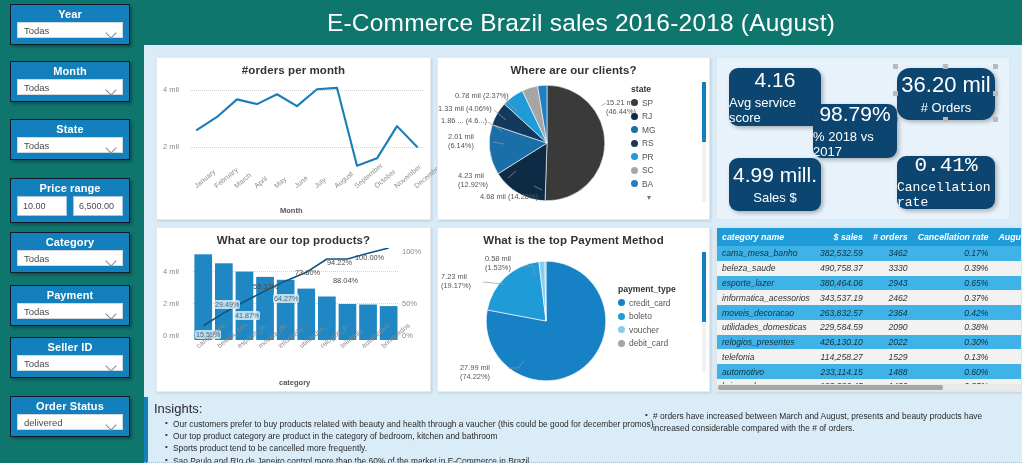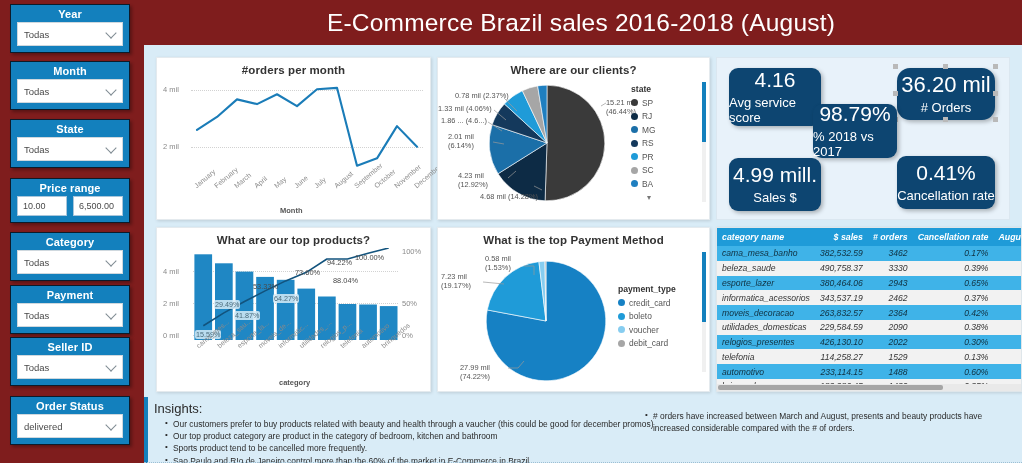--- a/index.html
+++ b/index.html
@@ -2,29 +2,29 @@
 <html><head>
 <meta charset="utf-8">
 <style>
   * { box-sizing: border-box; margin: 0; padding: 0; }
   html, body {
     width: 1022px; height: 463px;
     background: #1380bd;
     font-family: "Liberation Sans", sans-serif;
     overflow: hidden;
   }
-  #root { position: relative; width: 1022px; height: 463px; background: #7f1d1d; }
+  #root { position: relative; width: 1022px; height: 463px; background: #0f766e; }
 
   
   #sidebar { position: absolute; left: 0; top: 0; width: 140px; height: 463px; }
   .slicer { position: absolute; left: 10px; width: 120px; background: #1380bd;
             border: 1.5px solid #0d1b2a; box-shadow: 2px 2px 3px rgba(0,0,0,.30); }
   .slicer-title { text-align: center; color: #ffffff; font-size: 11px; font-weight: bold;
                   letter-spacing: .1px; padding: 3px 0 2px; }
-  .slicer-box { position: relative; margin: 0 6px 6px; height: 24px; background: #ffffff;
+  .slicer-box { position: relative; margin: 0 6px 6px; height: 16px; background: #ffffff;
                 border: 1px solid #cfd8de; display: flex; align-items: center; }
   .slicer-val { font-size: 9.5px; color: #4a4a4a; padding-left: 6px; }
   .chev { position: absolute; right: 7px; top: 6px; width: 8px; height: 8px;
           border-left: 1.3px solid #7f8b93; border-bottom: 1.3px solid #7f8b93;
           transform: rotate(-45deg); }
   .range-row { display: flex; gap: 6px; margin: 0 6px 6px; }
   .range-in { flex: 1; height: 20px; background: #ffffff; border: 1px solid #a9c6db;
               display: flex; align-items: center; }
   .range-in span { font-size: 9px; color: #4a4a4a; padding-left: 5px; }
 
@@ -319,21 +319,21 @@
       <div class="kpi" style="left:96px; top:46px; width:84px; height:54px;">
         <div class="kpi-val">98.79%</div>
         <div class="kpi-lbl">% 2018 vs 2017</div>
       </div>
 
       <div class="kpi" style="left:12px; top:100px; width:92px; height:53px;">
         <div class="kpi-val">4.99 mill.</div>
         <div class="kpi-lbl">Sales $</div>
       </div>
 
-      <div class="kpi" style="left:180px; top:98px; width:98px; height:53px;">
+      <div class="kpi" style="left:180px; top:98px; width:98px; height:53px;font-family:Liberation Mono, monospace;">
         <div class="kpi-val">0.41%</div>
         <div class="kpi-lbl">Cancellation rate</div>
       </div>
     </div>
 
     <div class="card" style="left:12px; top:182px; width:275px; height:165px;">
       <div class="card-title">What are our top products?</div>
 
       <div class="gridline" style="left:36px; top:43px; width:205px;"></div>
       <div class="gridline" style="left:36px; top:75px; width:205px;"></div>

